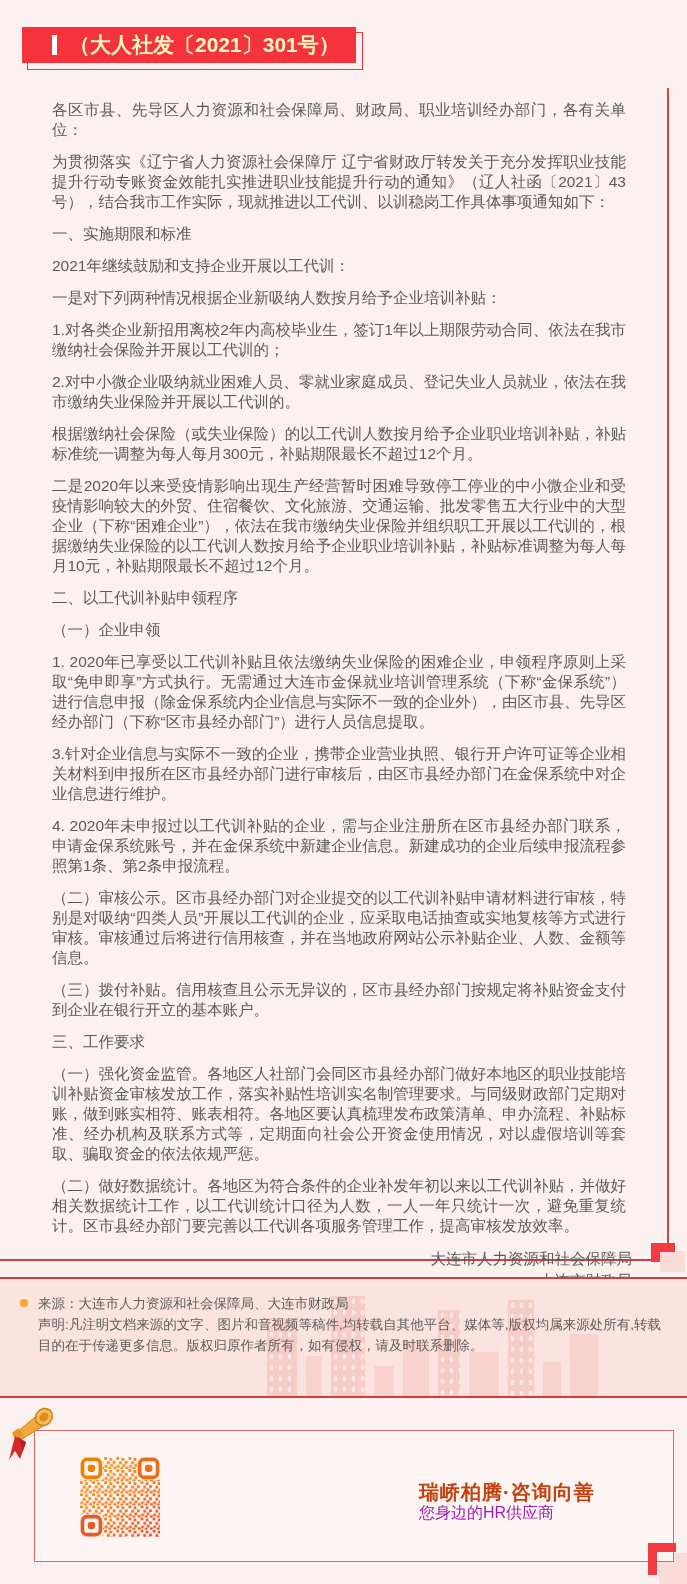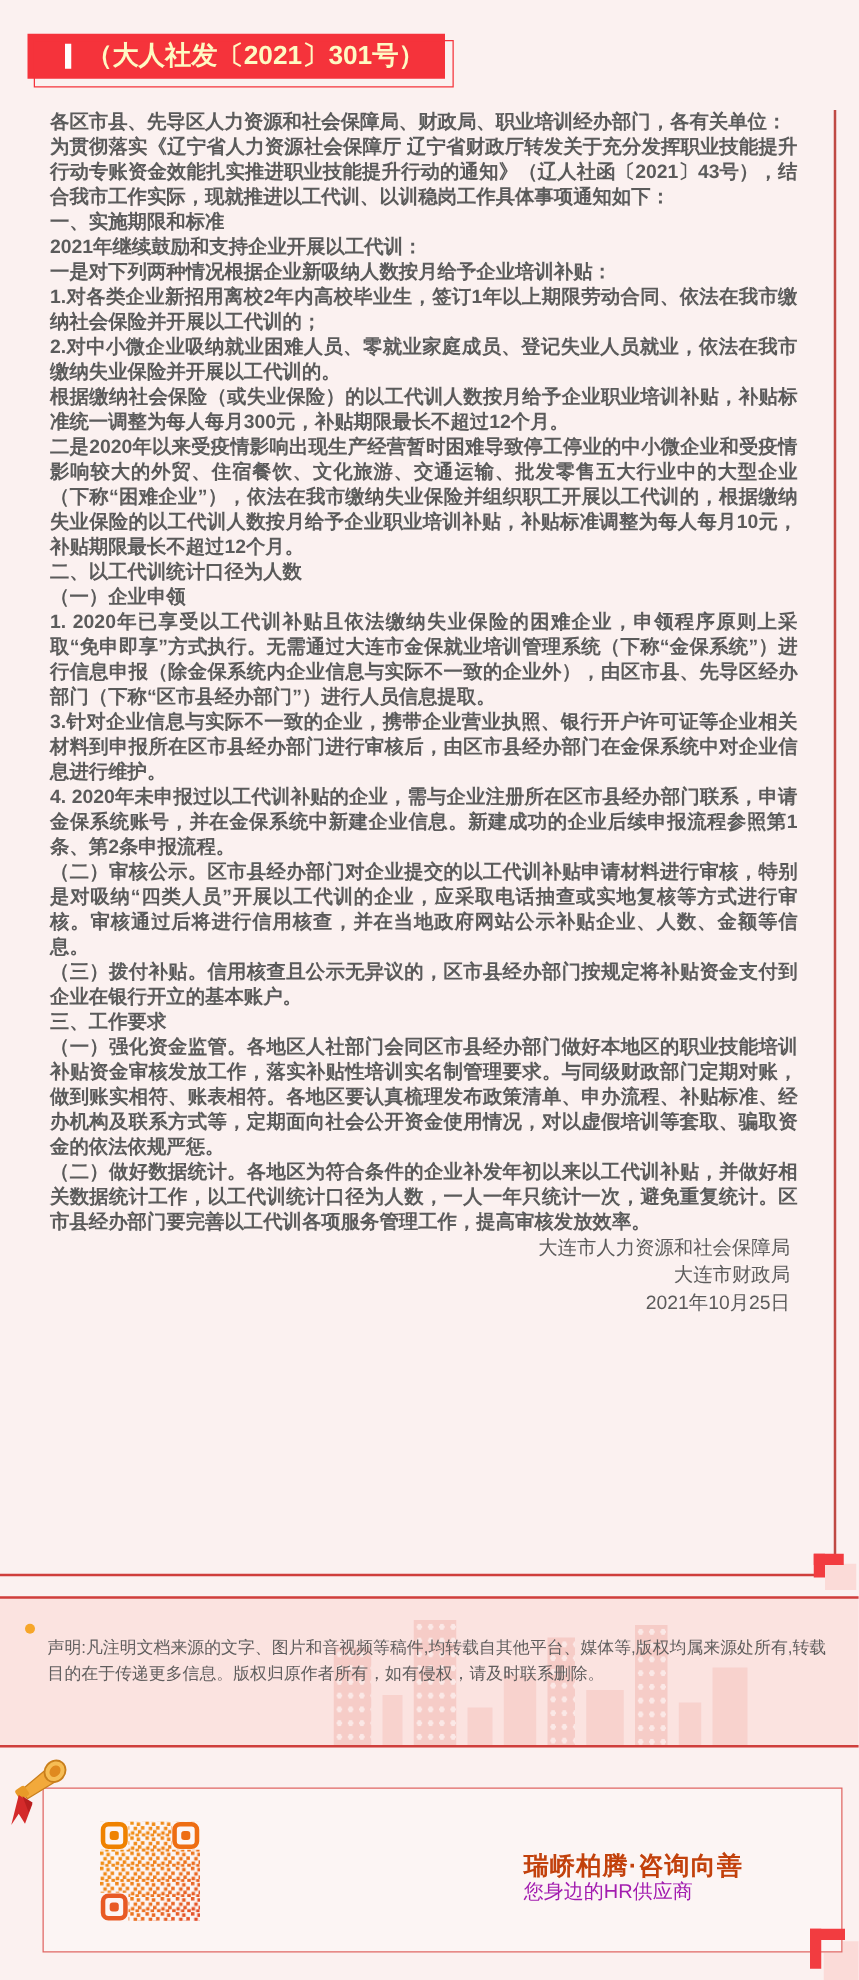--- a/index.html
+++ b/index.html
@@ -19,21 +19,21 @@
     content:"";position:absolute;left:5px;top:5px;width:100%;height:100%;
     border:1.5px solid #f5333b;z-index:-1;
   }
   .badge .bar{display:inline-block;width:5px;height:20px;background:#ffffff;margin-right:12px;}
   
   .article{
     position:absolute;left:40px;top:88px;width:598px;
     color:#5b5b5b;font-size:15.5px;line-height:20px;
     text-align:justify;
   }
-  .article p{margin:0;padding:0;word-break:break-all;font-weight:bold;}
+  .article p{margin:12px;padding:0;word-break:break-all;}
   .signature{text-align:right;line-height:22px;padding-right:6px;}
   .signature div{margin:0;}
   
   .v-line{position:absolute;left:667px;top:88px;width:2px;height:1158px;background:#bf4a44;}
   .h-line-1{position:absolute;left:0;top:1259px;width:653px;height:2px;background:#cf3f3c;}
   .corner-sq{position:absolute;background:#fbdbd8;}
   .corner-l{position:absolute;border-left:9px solid #f23c40;border-top:9px solid #f23c40;background:transparent;}
   .c1-sq{left:660px;top:1251px;width:25px;height:21px;}
   .c1-l{left:651px;top:1243px;width:15px;height:10px;}
   
@@ -82,21 +82,21 @@
 <div class="article">
   <p>各区市县、先导区人力资源和社会保障局、财政局、职业培训经办部门，各有关单位：</p>
   <p>为贯彻落实《辽宁省人力资源社会保障厅 辽宁省财政厅转发关于充分发挥职业技能提升行动专账资金效能扎实推进职业技能提升行动的通知》（辽人社函〔2021〕43号），结合我市工作实际，现就推进以工代训、以训稳岗工作具体事项通知如下：</p>
   <p>一、实施期限和标准</p>
   <p>2021年继续鼓励和支持企业开展以工代训：</p>
   <p>一是对下列两种情况根据企业新吸纳人数按月给予企业培训补贴：</p>
   <p>1.对各类企业新招用离校2年内高校毕业生，签订1年以上期限劳动合同、依法在我市缴纳社会保险并开展以工代训的；</p>
   <p>2.对中小微企业吸纳就业困难人员、零就业家庭成员、登记失业人员就业，依法在我市缴纳失业保险并开展以工代训的。</p>
   <p>根据缴纳社会保险（或失业保险）的以工代训人数按月给予企业职业培训补贴，补贴标准统一调整为每人每月300元，补贴期限最长不超过12个月。</p>
   <p>二是2020年以来受疫情影响出现生产经营暂时困难导致停工停业的中小微企业和受疫情影响较大的外贸、住宿餐饮、文化旅游、交通运输、批发零售五大行业中的大型企业（下称“困难企业”），依法在我市缴纳失业保险并组织职工开展以工代训的，根据缴纳失业保险的以工代训人数按月给予企业职业培训补贴，补贴标准调整为每人每月10元，补贴期限最长不超过12个月。</p>
-  <p>二、以工代训统计口径为人数</p>
+  <p>二、以工代训补贴申领程序</p>
   <p>（一）企业申领</p>
   <p>1. 2020年已享受以工代训补贴且依法缴纳失业保险的困难企业，申领程序原则上采取“免申即享”方式执行。无需通过大连市金保就业培训管理系统（下称“金保系统”）进行信息申报（除金保系统内企业信息与实际不一致的企业外），由区市县、先导区经办部门（下称“区市县经办部门”）进行人员信息提取。</p>
   <p>3.针对企业信息与实际不一致的企业，携带企业营业执照、银行开户许可证等企业相关材料到申报所在区市县经办部门进行审核后，由区市县经办部门在金保系统中对企业信息进行维护。</p>
   <p>4. 2020年未申报过以工代训补贴的企业，需与企业注册所在区市县经办部门联系，申请金保系统账号，并在金保系统中新建企业信息。新建成功的企业后续申报流程参照第1条、第2条申报流程。</p>
   <p>（二）审核公示。区市县经办部门对企业提交的以工代训补贴申请材料进行审核，特别是对吸纳“四类人员”开展以工代训的企业，应采取电话抽查或实地复核等方式进行审核。审核通过后将进行信用核查，并在当地政府网站公示补贴企业、人数、金额等信息。</p>
   <p>（三）拨付补贴。信用核查且公示无异议的，区市县经办部门按规定将补贴资金支付到企业在银行开立的基本账户。</p>
   <p>三、工作要求</p>
   <p>（一）强化资金监管。各地区人社部门会同区市县经办部门做好本地区的职业技能培训补贴资金审核发放工作，落实补贴性培训实名制管理要求。与同级财政部门定期对账，做到账实相符、账表相符。各地区要认真梳理发布政策清单、申办流程、补贴标准、经办机构及联系方式等，定期面向社会公开资金使用情况，对以虚假培训等套取、骗取资金的依法依规严惩。</p>
   <p>（二）做好数据统计。各地区为符合条件的企业补发年初以来以工代训补贴，并做好相关数据统计工作，以工代训统计口径为人数，一人一年只统计一次，避免重复统计。区市县经办部门要完善以工代训各项服务管理工作，提高审核发放效率。</p>
   <div class="signature">
@@ -115,20 +115,21 @@
     <div class="bldg" style="width:26px;height:56px;"></div>
     <div class="bldg win" style="width:22px;height:86px;"></div>
     <div class="bldg" style="width:30px;height:44px;"></div>
     <div class="bldg win" style="width:26px;height:96px;"></div>
     <div class="bldg" style="width:18px;height:34px;"></div>
     <div class="bldg" style="width:28px;height:62px;"></div>
   </div>
   <div class="source-text">
     <div class="source-line">
       <span class="dot"></span>
+      <span>来源：大连市人力资源和社会保障局、大连市财政局</span>
     </div>
     <div class="statement">声明:凡注明文档来源的文字、图片和音视频等稿件,均转载自其他平台、媒体等,版权均属来源处所有,转载目的在于传递更多信息。版权归原作者所有，如有侵权，请及时联系删除。</div>
   </div>
 </div>
 
 <svg class="trumpet" width="52" height="62" viewBox="0 0 52 62">
   <g>
     <path d="M10 30 L34 10 L42 20 L16 36 Z" fill="#f2a93b" stroke="#c97f1c" stroke-width="1"></path>
     <ellipse cx="38" cy="14" rx="8" ry="9" fill="#f6bd55" stroke="#c97f1c" stroke-width="1.5" transform="rotate(40 38 14)"></ellipse>
     <ellipse cx="38" cy="14" rx="4" ry="5" fill="#e0891f" transform="rotate(40 38 14)"></ellipse>

